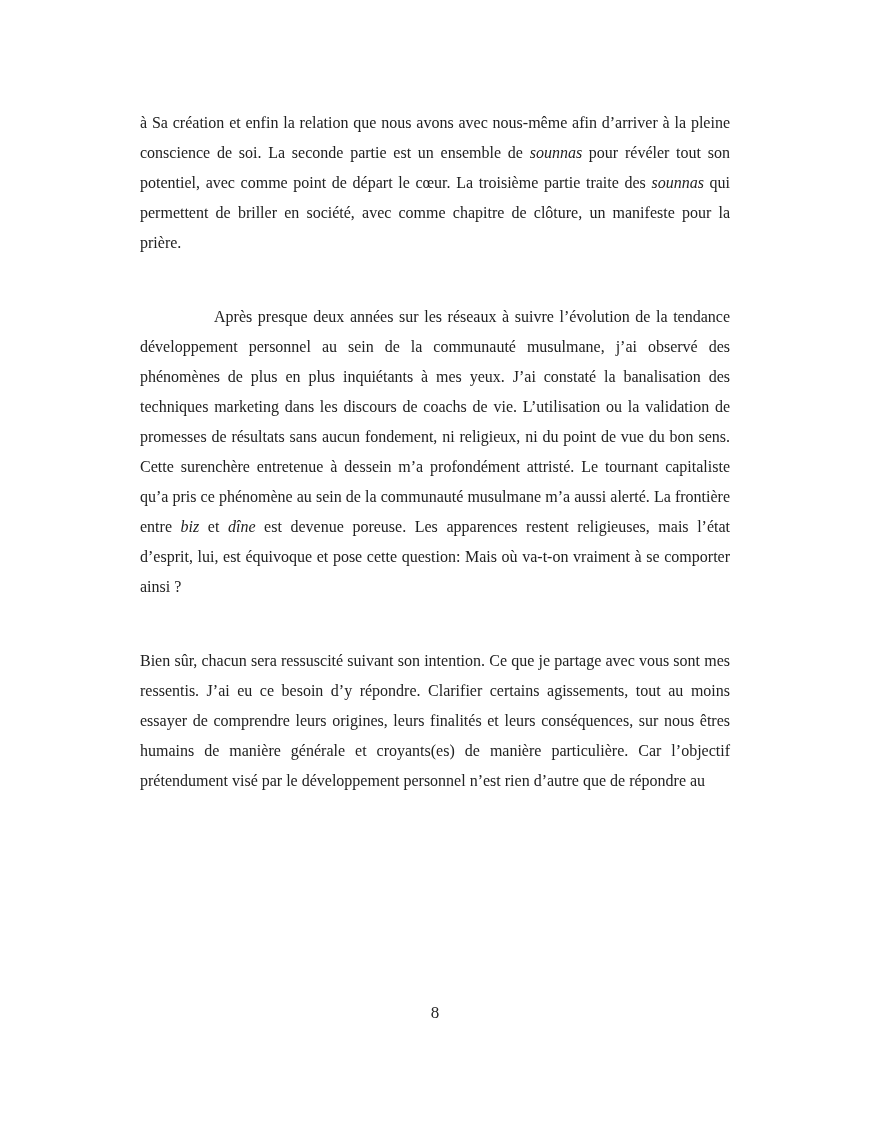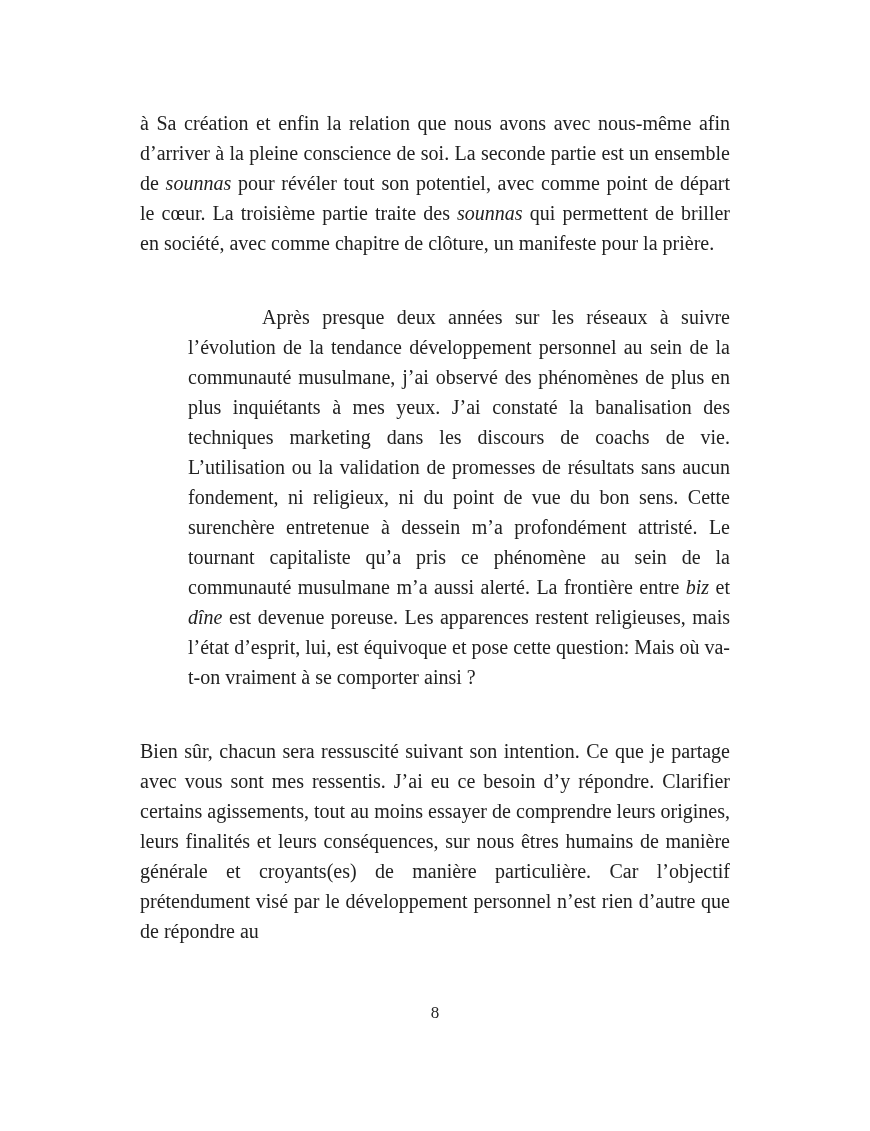--- a/index.html
+++ b/index.html
@@ -21,31 +21,30 @@
   }
   .text-block {
     position: absolute;
     left: 140px;
     top: 108px;
     width: 590px;
     color: #212121;
   }
   .text-block p {
     margin: 0 0 44px 0;
-    font-size: 20px;
+    font-size: 16px;
     line-height: 30px;
     text-align: justify;
     text-justify: inter-word;
   }
   .text-block p:last-child {
     margin-bottom: 4px;
   }
   .text-block p.indent {
     text-indent: 74px;
-    margin-left: 48px;
   }
   .text-block em {
     font-style: italic;
   }
   .page-number {
     position: absolute;
     top: 1002px;
     left: 0;
     width: 870px;
     text-align: center;

